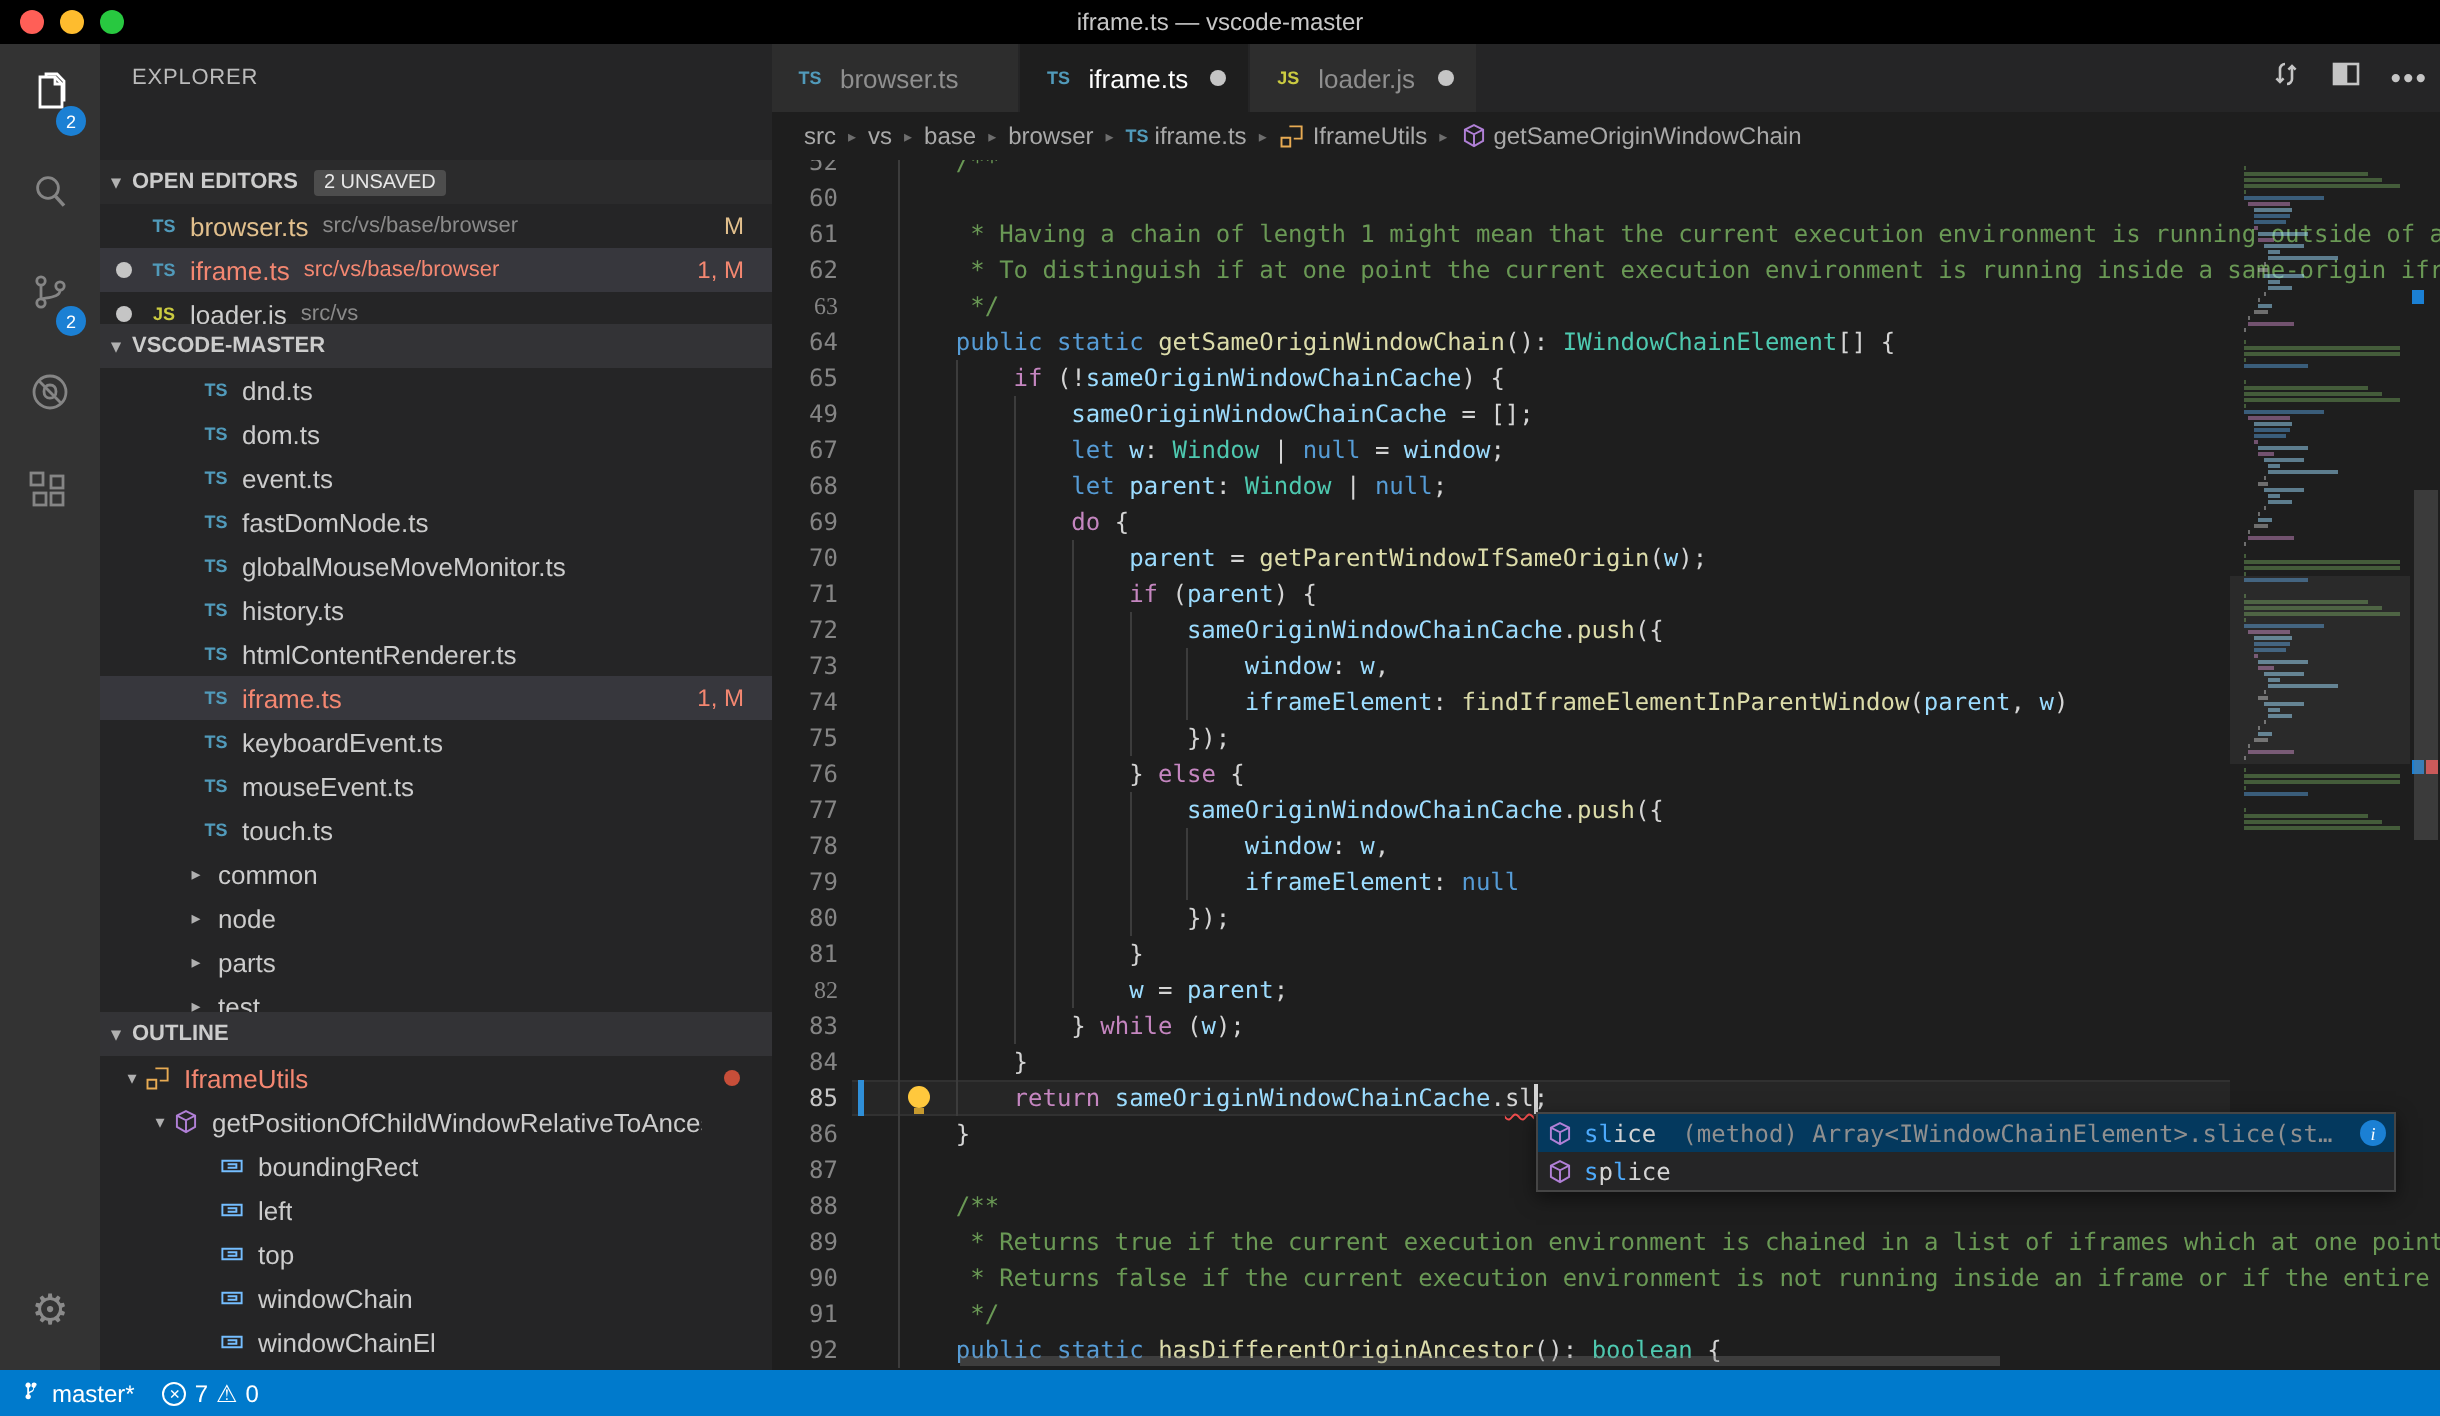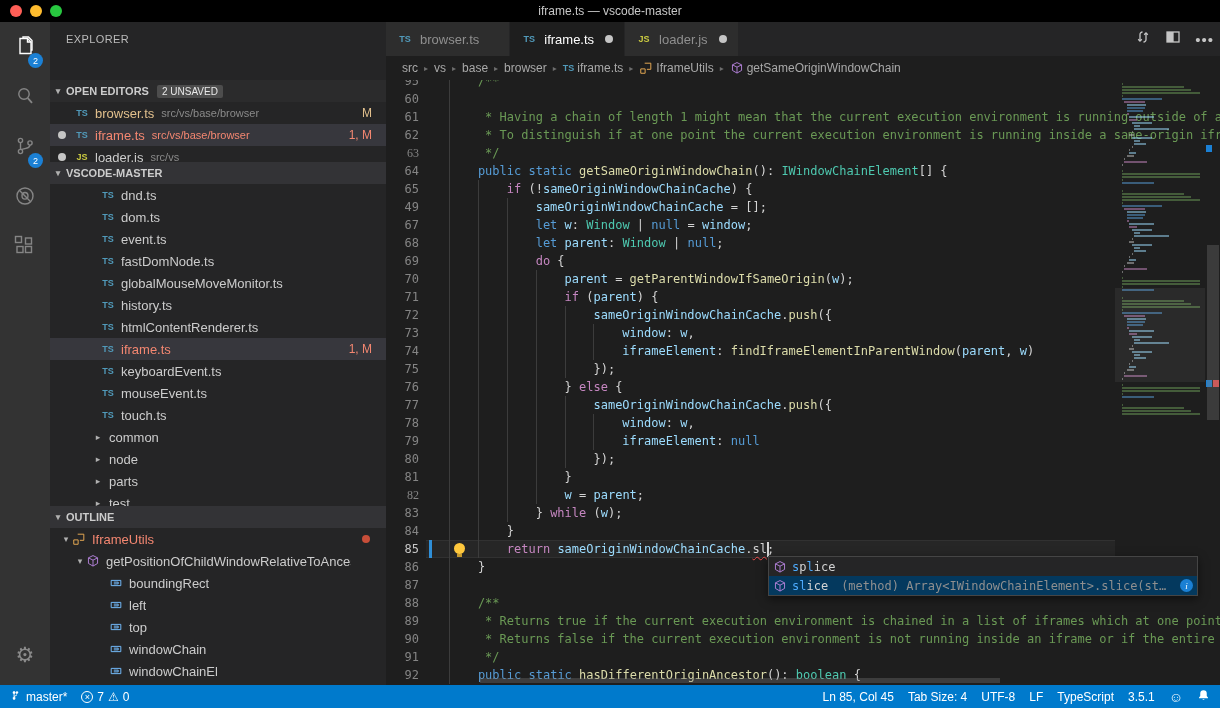--- a/index.html
+++ b/index.html
@@ -411,21 +411,21 @@
         </span>
         <span>getSameOriginWindowChain</span>
       </span>
     </div>
 
   <div id="codearea">
     <div id="cur-line" style="top: 460px;"></div>
     <div id="cur-line-bar" style="top: 460px;"></div>
     <div class="bulb" id="bulb" style="top: 463px;"></div>
     <div id="gutter">
-        <div class="gnum" style="top: -8px;">95</div>
+        <div class="gnum" style="top: -8px;">52</div>
         <div class="gnum" style="top: 10px;">60</div>
         <div class="gnum" style="top: 28px;">61</div>
         <div class="gnum" style="top: 46px;">62</div>
         <div class="gnum" style="top: 64px; font-family: Liberation Serif, serif;">63</div>
         <div class="gnum" style="top: 82px;">64</div>
         <div class="gnum" style="top: 100px;">65</div>
         <div class="gnum" style="top: 118px;">49</div>
         <div class="gnum" style="top: 136px;">67</div>
         <div class="gnum" style="top: 154px;">68</div>
         <div class="gnum" style="top: 172px;">69</div>
@@ -598,62 +598,50 @@
     <div id="mm-viewport"></div>
     <div id="overview">
       <div class="ov-mark" style="left:1px;top:65px;background:#1b80d4"></div>
       <div class="ov-mark" style="left:1px;top:300px;background:#1b80d4"></div>
       <div class="ov-mark" style="left:8px;top:300px;background:#f14c4c"></div>
     </div>
     <div id="vscroll"></div>
     <div id="hscroll"></div>
 
     <div id="suggest">
-        <div class="sg-row">
-          <span style="display: flex;">
-            <svg width="14" height="14" viewBox="0 0 16 16">
-              <path fill="none" stroke-width="1.1" stroke="#b180d7" d="M8 1.8 13.2 4.4 V10.8 L8 13.8 2.8 10.8 V4.4 Z M2.8 4.4 8 7 13.2 4.4 M8 7 V13.8"></path>
-            </svg>
-          </span>
-          <span><span class="match">s</span><span>p</span><span class="match">l</span><span>ice</span></span>
-        </div>
         <div class="sg-row sel">
           <span style="display: flex;">
             <svg width="14" height="14" viewBox="0 0 16 16">
               <path fill="none" stroke-width="1.1" stroke="#b180d7" d="M8 1.8 13.2 4.4 V10.8 L8 13.8 2.8 10.8 V4.4 Z M2.8 4.4 8 7 13.2 4.4 M8 7 V13.8"></path>
             </svg>
           </span>
           <span><span class="match">sl</span><span>ice</span></span>
           <span class="sg-detail">(method) Array&lt;IWindowChainElement&gt;.slice(st…</span>
           <span class="sg-info">i</span>
         </div>
+        <div class="sg-row">
+          <span style="display: flex;">
+            <svg width="14" height="14" viewBox="0 0 16 16">
+              <path fill="none" stroke-width="1.1" stroke="#b180d7" d="M8 1.8 13.2 4.4 V10.8 L8 13.8 2.8 10.8 V4.4 Z M2.8 4.4 8 7 13.2 4.4 M8 7 V13.8"></path>
+            </svg>
+          </span>
+          <span><span class="match">s</span><span>p</span><span class="match">l</span><span>ice</span></span>
+        </div>
       </div>
   </div>
 </div>
 
 <div id="statusbar">
   <div class="sb-group">
     <div class="sb-item">
       <span><svg width="12" height="13" viewBox="0 0 16 16">
             <path d="M11.2 4.2a1.8 1.8 0 1 0-2.4 1.7v.3c0 .8-.4 1.2-1.2 1.6-.5.2-1 .4-1.6.7V5.9a1.8 1.8 0 1 0-1.2 0v4.2a1.8 1.8 0 1 0 1.3 0c.1-.5.5-.8 1.2-1.1.9-.4 2.1-1 2.1-2.7v-.3c.7-.2 1.2-.9 1.2-1.7z"></path>
           </svg></span>
       <span>master*</span>
     </div>
     <div class="sb-item">
       <span class="circle-x">×</span>
       <span>7</span>
       <span style="font-size:12px">⚠</span>
       <span>0</span>
     </div>
   </div>
-  <div class="sb-group" id="sb-right">
-    <span class="sb-item">Ln 85, Col 45</span>
-      <span class="sb-item">Tab Size: 4</span>
-      <span class="sb-item">UTF-8</span>
-      <span class="sb-item">LF</span>
-      <span class="sb-item">TypeScript</span>
-      <span class="sb-item">3.5.1</span>
-      <span class="smiley" id="sb-smiley">☺</span>
-    <span id="sb-bell"><svg width="13" height="13" viewBox="0 0 16 16">
-          <path d="M8 1.5a4 4 0 0 0-4 4v3.2L2.5 10.5v1h11v-1L12 8.7V5.5a4 4 0 0 0-4-4zM6.6 12.5a1.5 1.5 0 0 0 2.8 0z"></path>
-        </svg></span>
-  </div>
 </div>
 
 </body></html>

